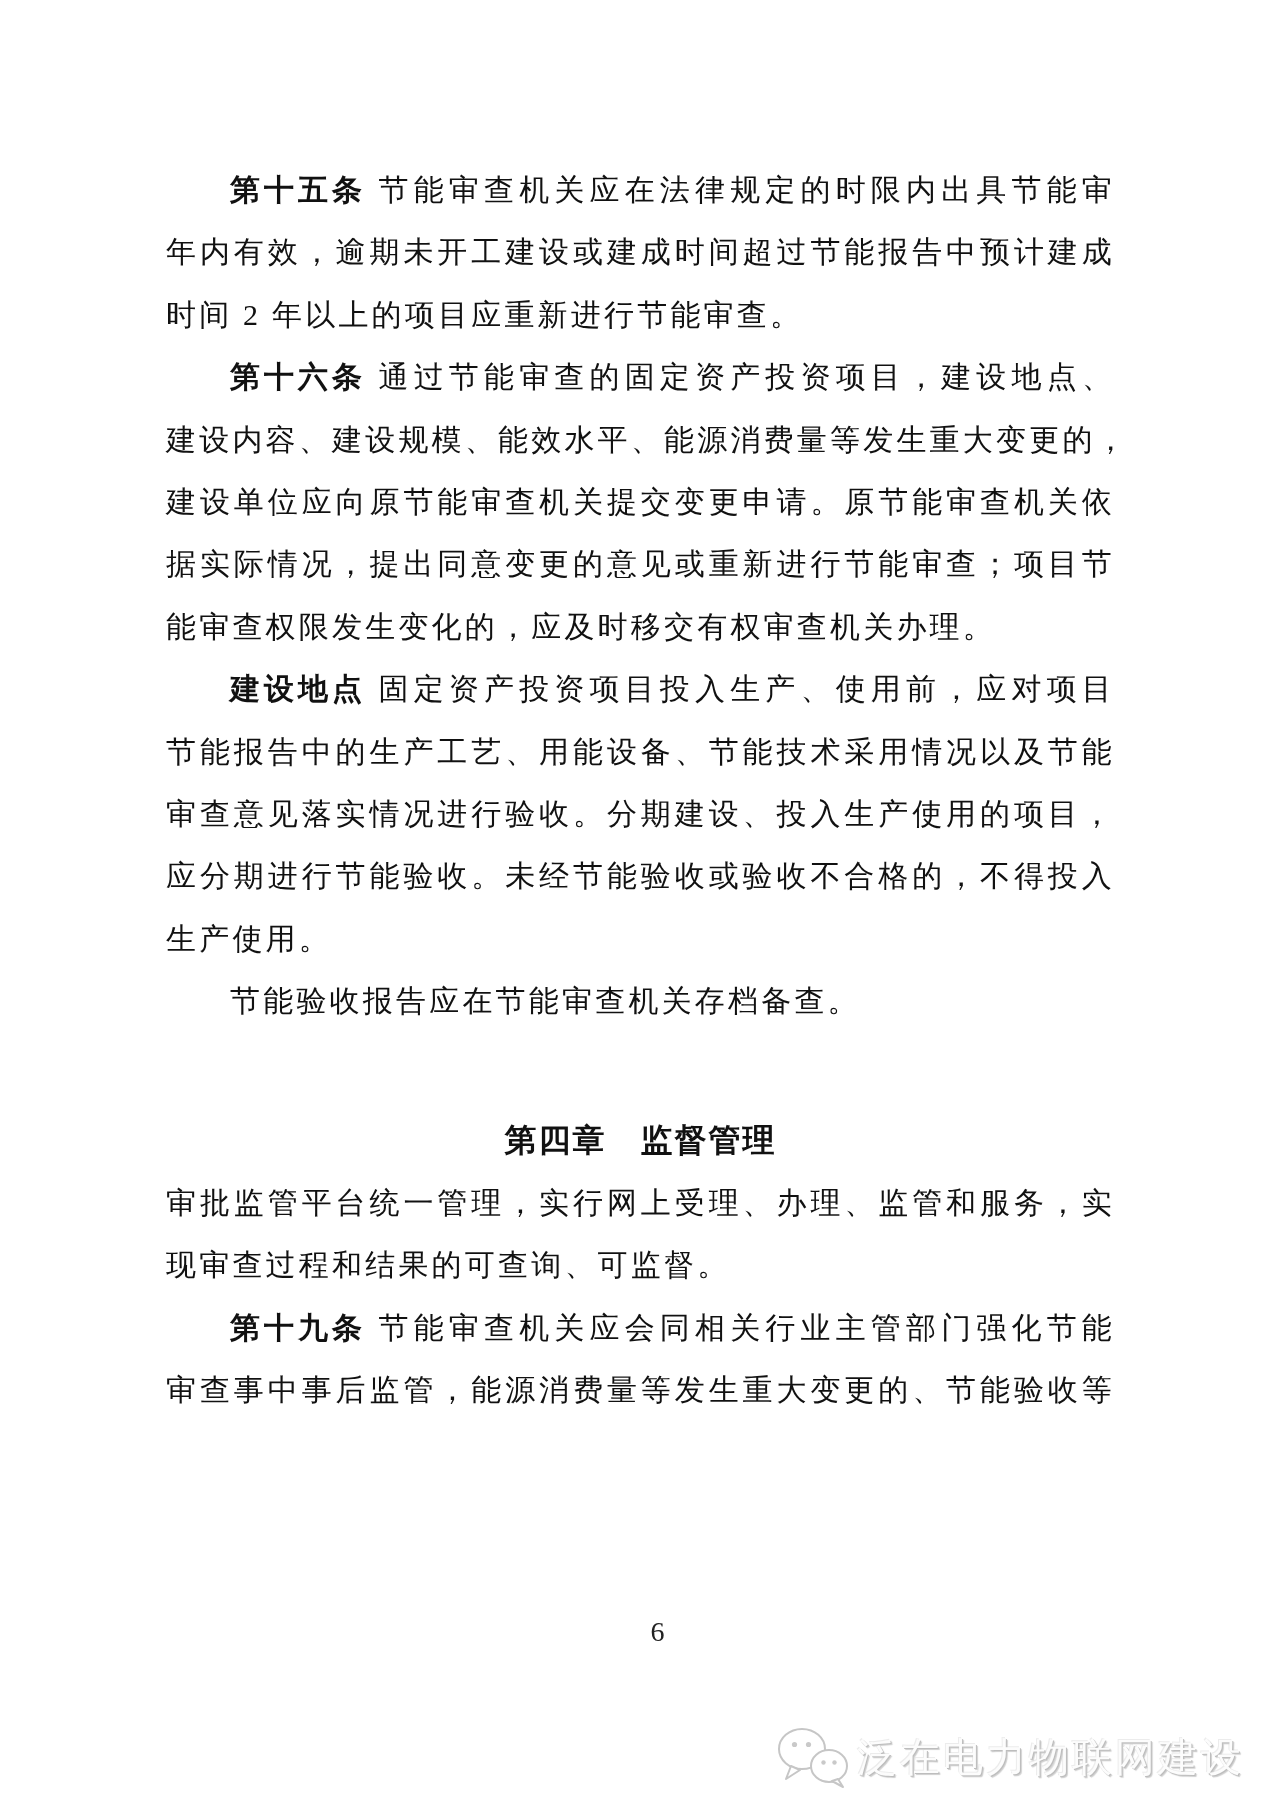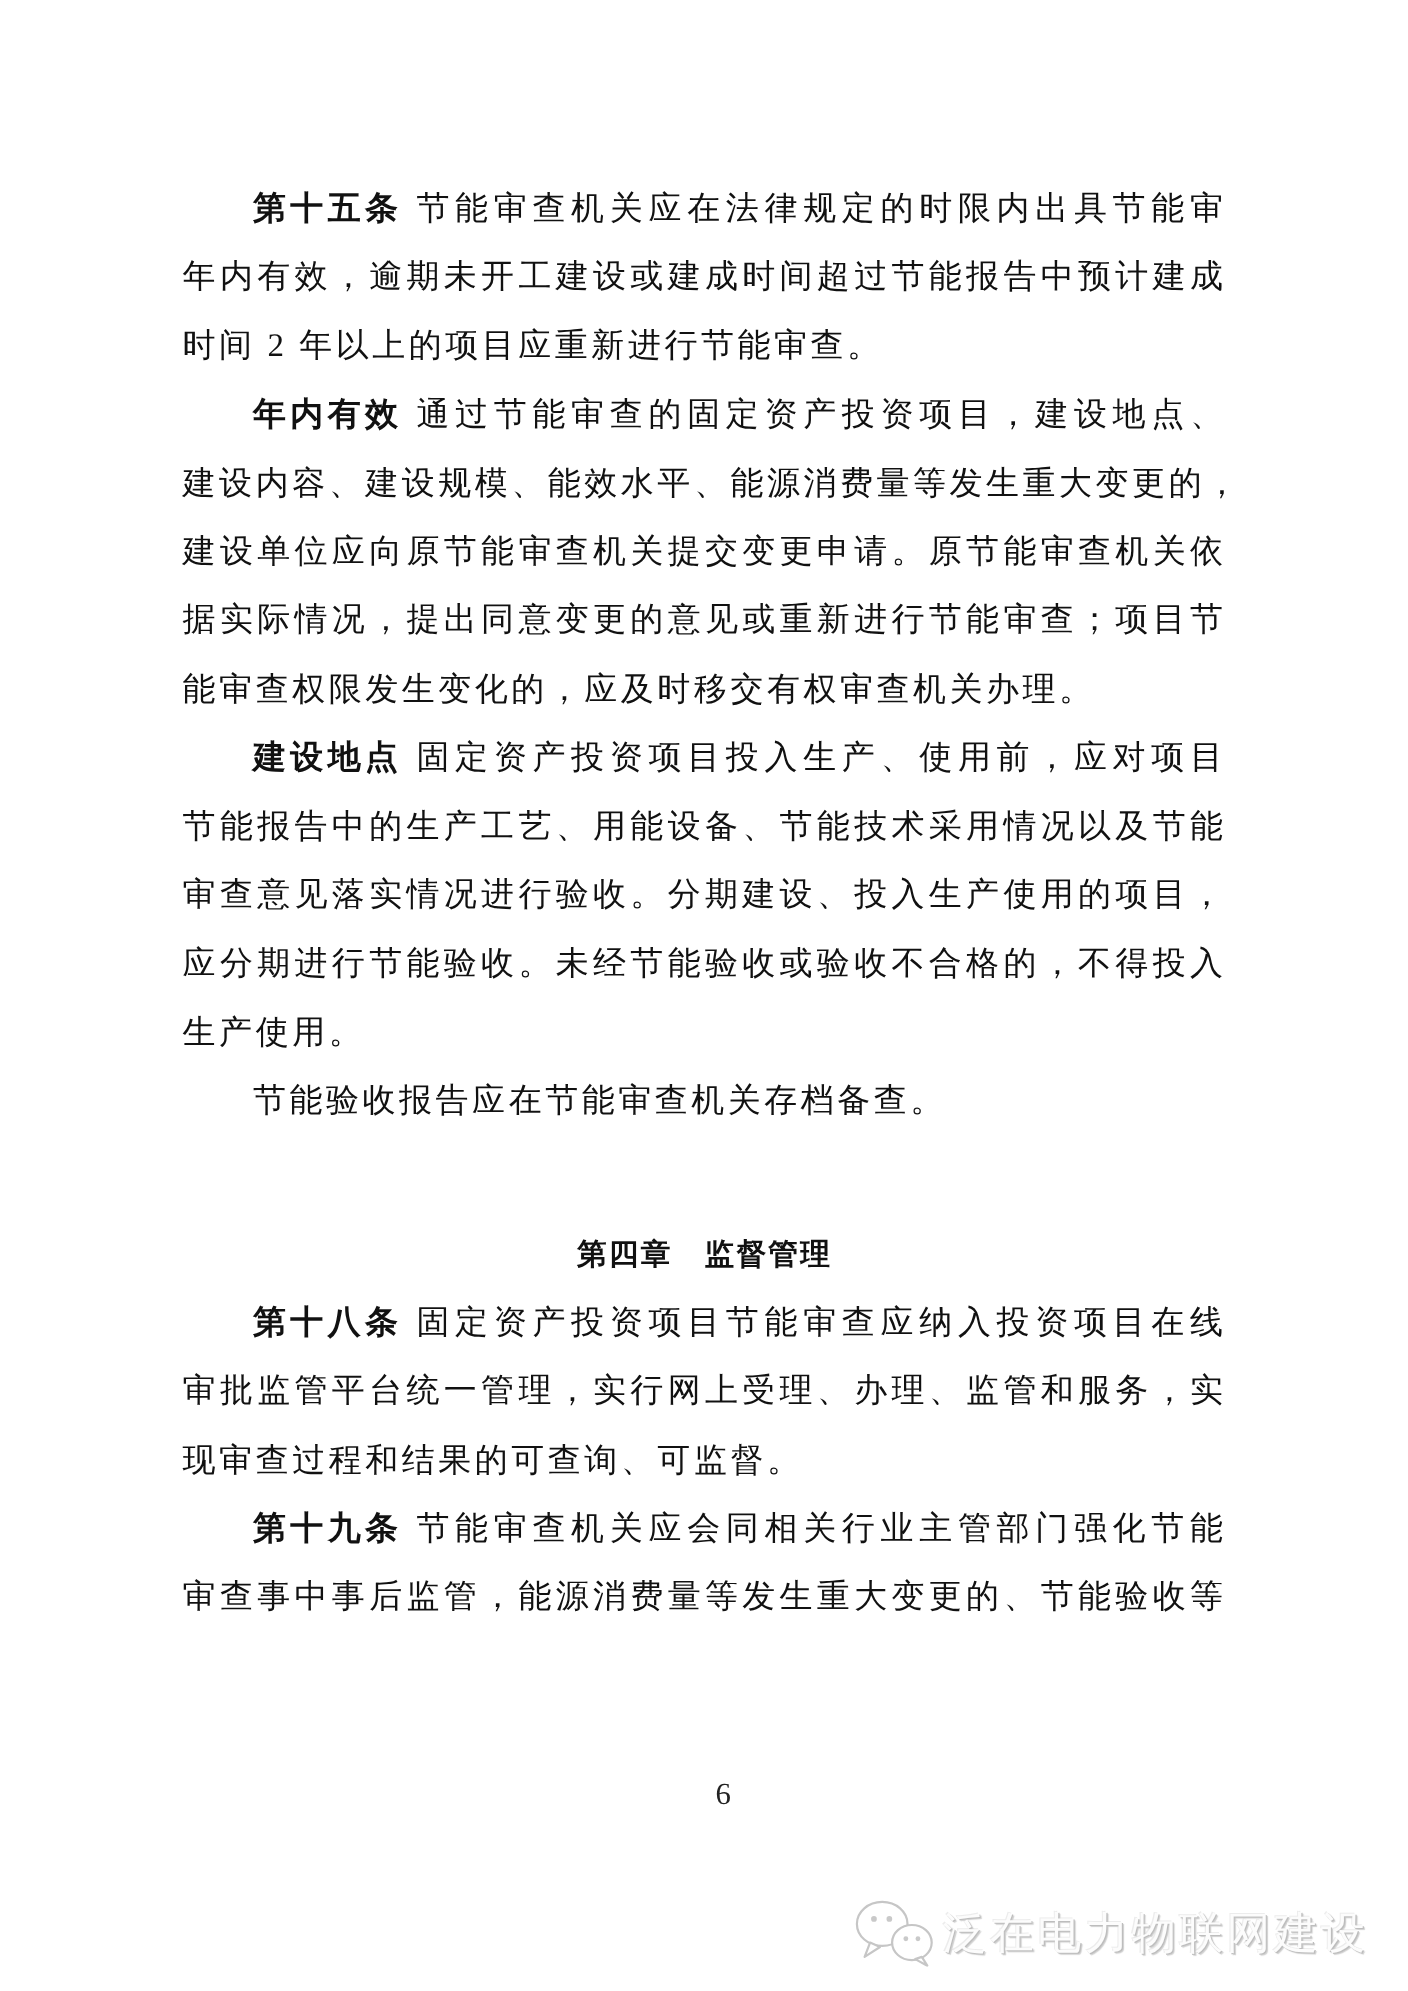--- a/index.html
+++ b/index.html
@@ -38,21 +38,21 @@
     letter-spacing: 2px;
     margin-top: 10px;
   }
   .chapter {
     height: 62.4px;
     line-height: 62.4px;
     margin-top: 77px;
     text-align: center;
     font-family: "Liberation Sans", sans-serif;
     font-weight: bold;
-    font-size: 27px;
+    font-size: 32px;
     letter-spacing: 2px;
   }
   .page-number {
     position: absolute;
     top: 1612px;
     left: 0;
     right: 0;
     height: 40px;
     line-height: 40px;
     text-align: center;
@@ -85,21 +85,21 @@
 
   <div class="content">
 
     <div>
       <div class="dline j ind"><b class="art">第十五条</b><span> 节能审查机关应在法律规定的时限内出具节能审</span></div>
       <div class="dline j">年内有效，逾期未开工建设或建成时间超过节能报告中预计建成</div>
       <div class="dline">时间 2 年以上的项目应重新进行节能审查。</div>
     </div>
 
     <div>
-      <div class="dline j ind"><b class="art">年内有效</b><span> 通过节能审查的固定资产投资项目，建设地点、</span></div>
+      <div class="dline j ind"><b class="art">第十六条</b><span> 通过节能审查的固定资产投资项目，建设地点、</span></div>
       <div class="dline j">建设内容、建设规模、能效水平、能源消费量等发生重大变更的，</div>
       <div class="dline j">建设单位应向原节能审查机关提交变更申请。原节能审查机关依</div>
       <div class="dline j">据实际情况，提出同意变更的意见或重新进行节能审查；项目节</div>
       <div class="dline">能审查权限发生变化的，应及时移交有权审查机关办理。</div>
     </div>
 
     <div>
       <div class="dline j ind"><b class="art">建设地点</b><span> 固定资产投资项目投入生产、使用前，应对项目</span></div>
       <div class="dline j">节能报告中的生产工艺、用能设备、节能技术采用情况以及节能</div>
       <div class="dline j">审查意见落实情况进行验收。分期建设、投入生产使用的项目，</div>
@@ -107,21 +107,20 @@
       <div class="dline">生产使用。</div>
     </div>
 
     <div>
       <div class="dline ind">节能验收报告应在节能审查机关存档备查。</div>
     </div>
 
     <div class="chapter">第四章　监督管理</div>
 
     <div>
-      <div class="dline j ind"><b class="art">第十八条</b><span> 固定资产投资项目节能审查应纳入投资项目在线</span></div>
       <div class="dline j">审批监管平台统一管理，实行网上受理、办理、监管和服务，实</div>
       <div class="dline">现审查过程和结果的可查询、可监督。</div>
     </div>
 
     <div>
       <div class="dline j ind"><b class="art">第十九条</b><span> 节能审查机关应会同相关行业主管部门强化节能</span></div>
       <div class="dline j">审查事中事后监管，能源消费量等发生重大变更的、节能验收等</div>
     </div>
 
   </div>

